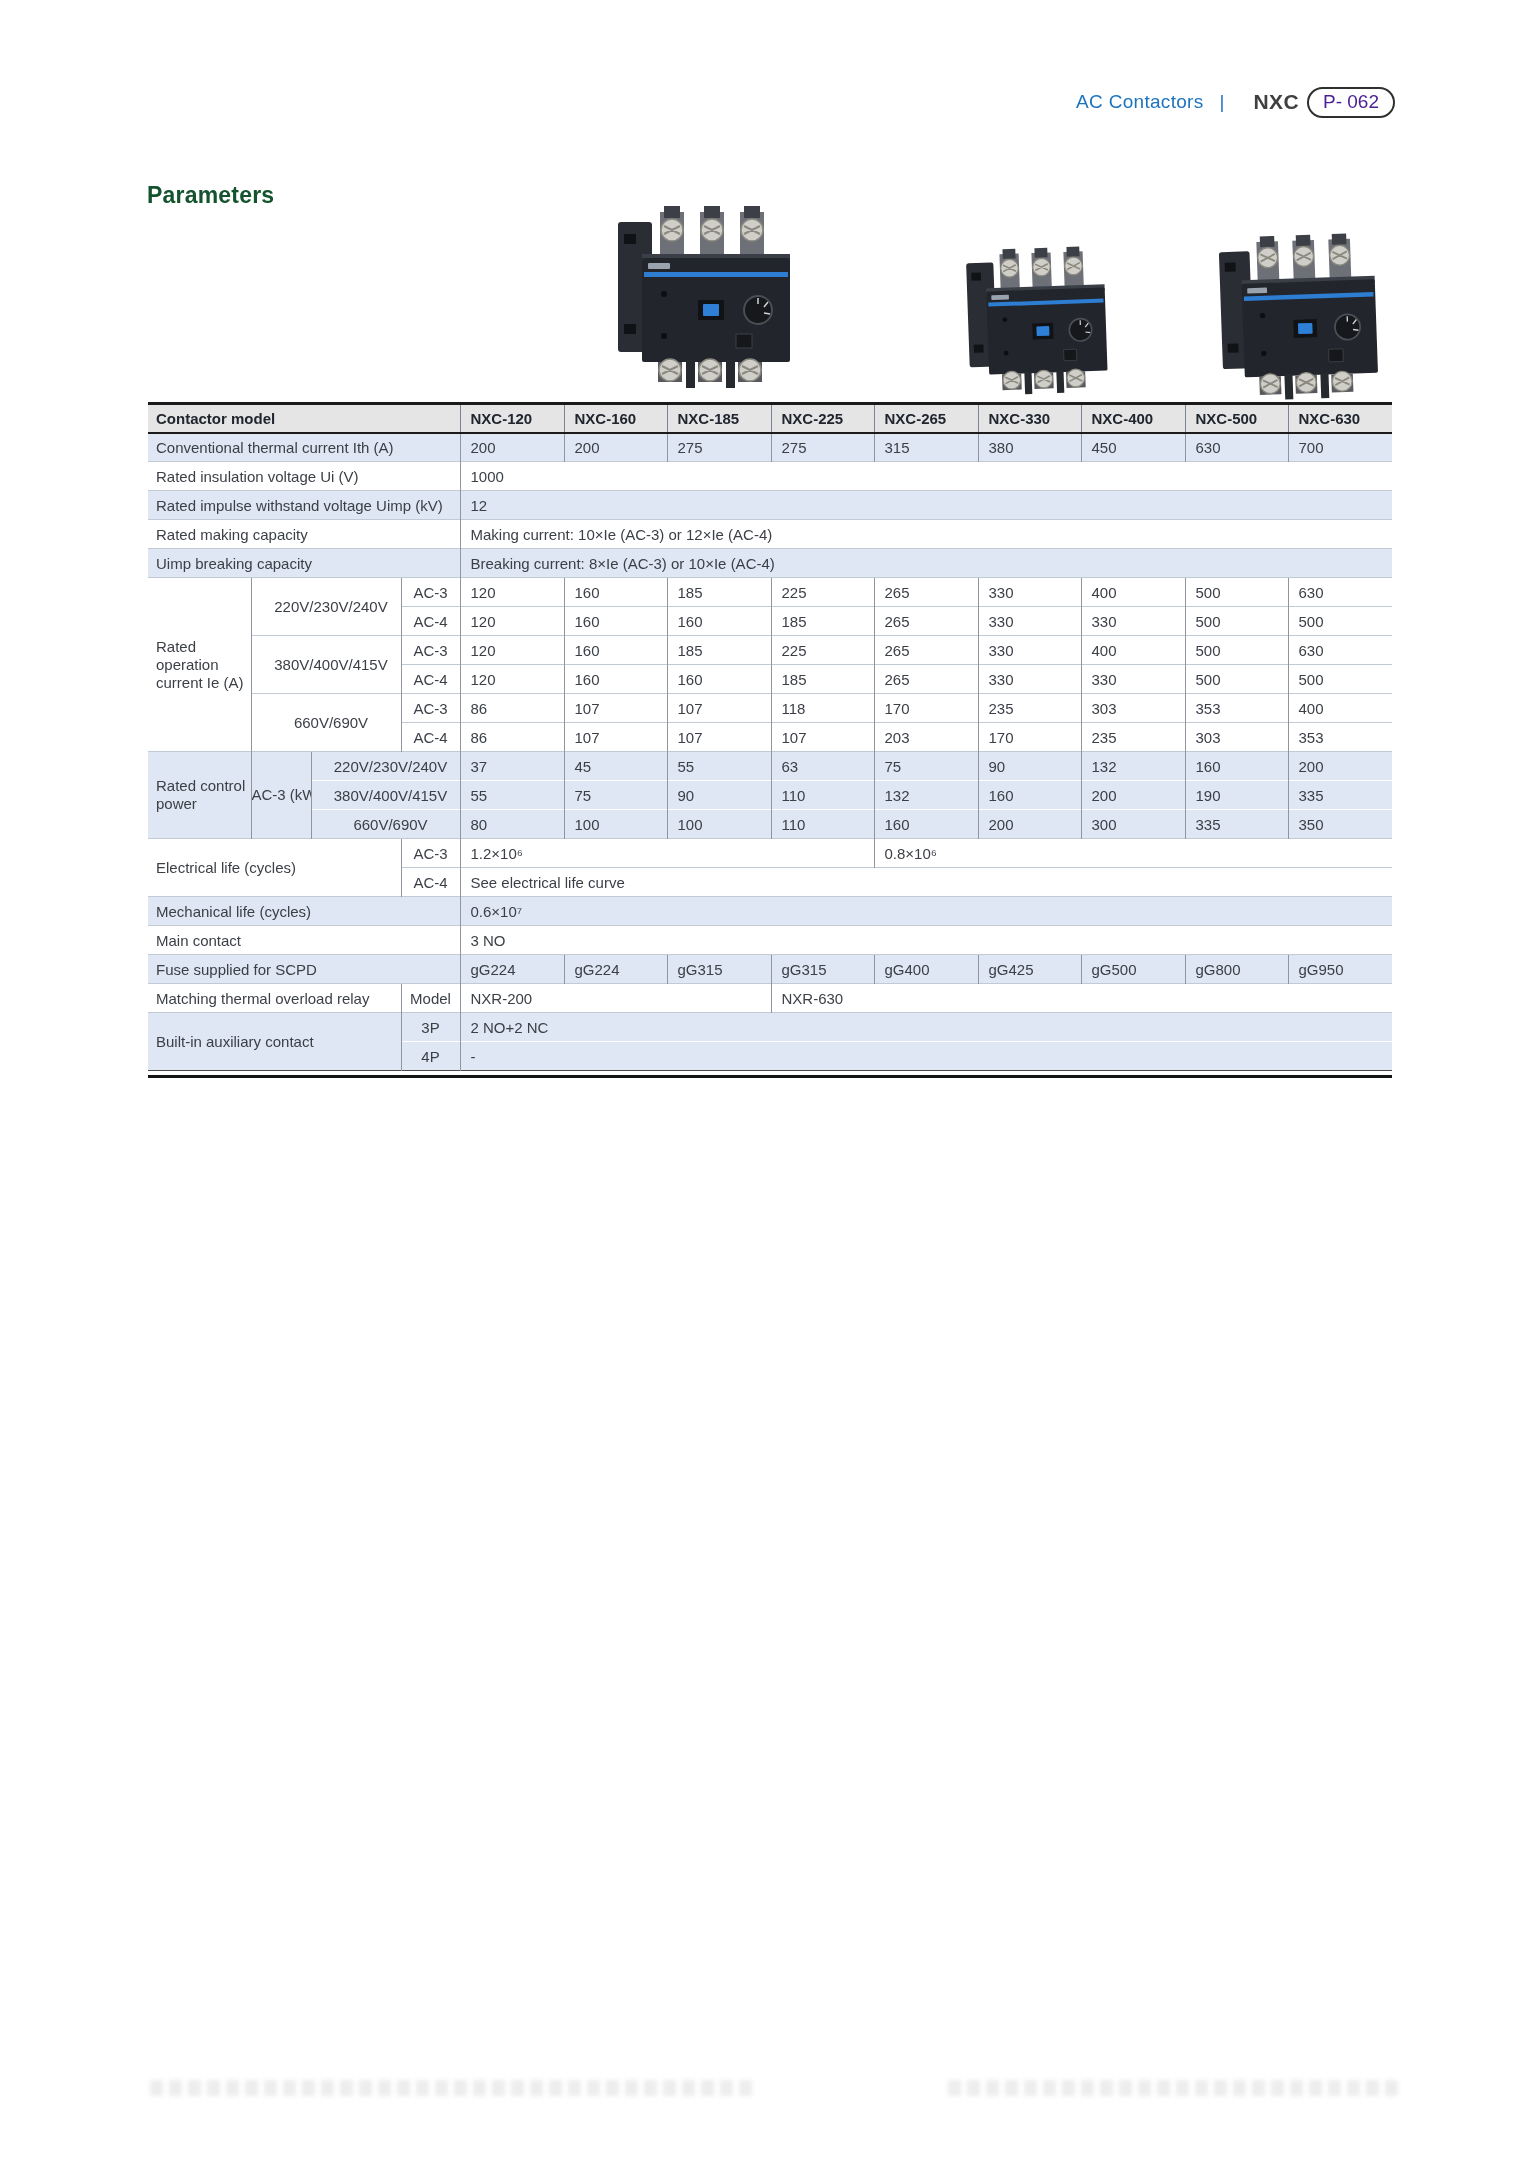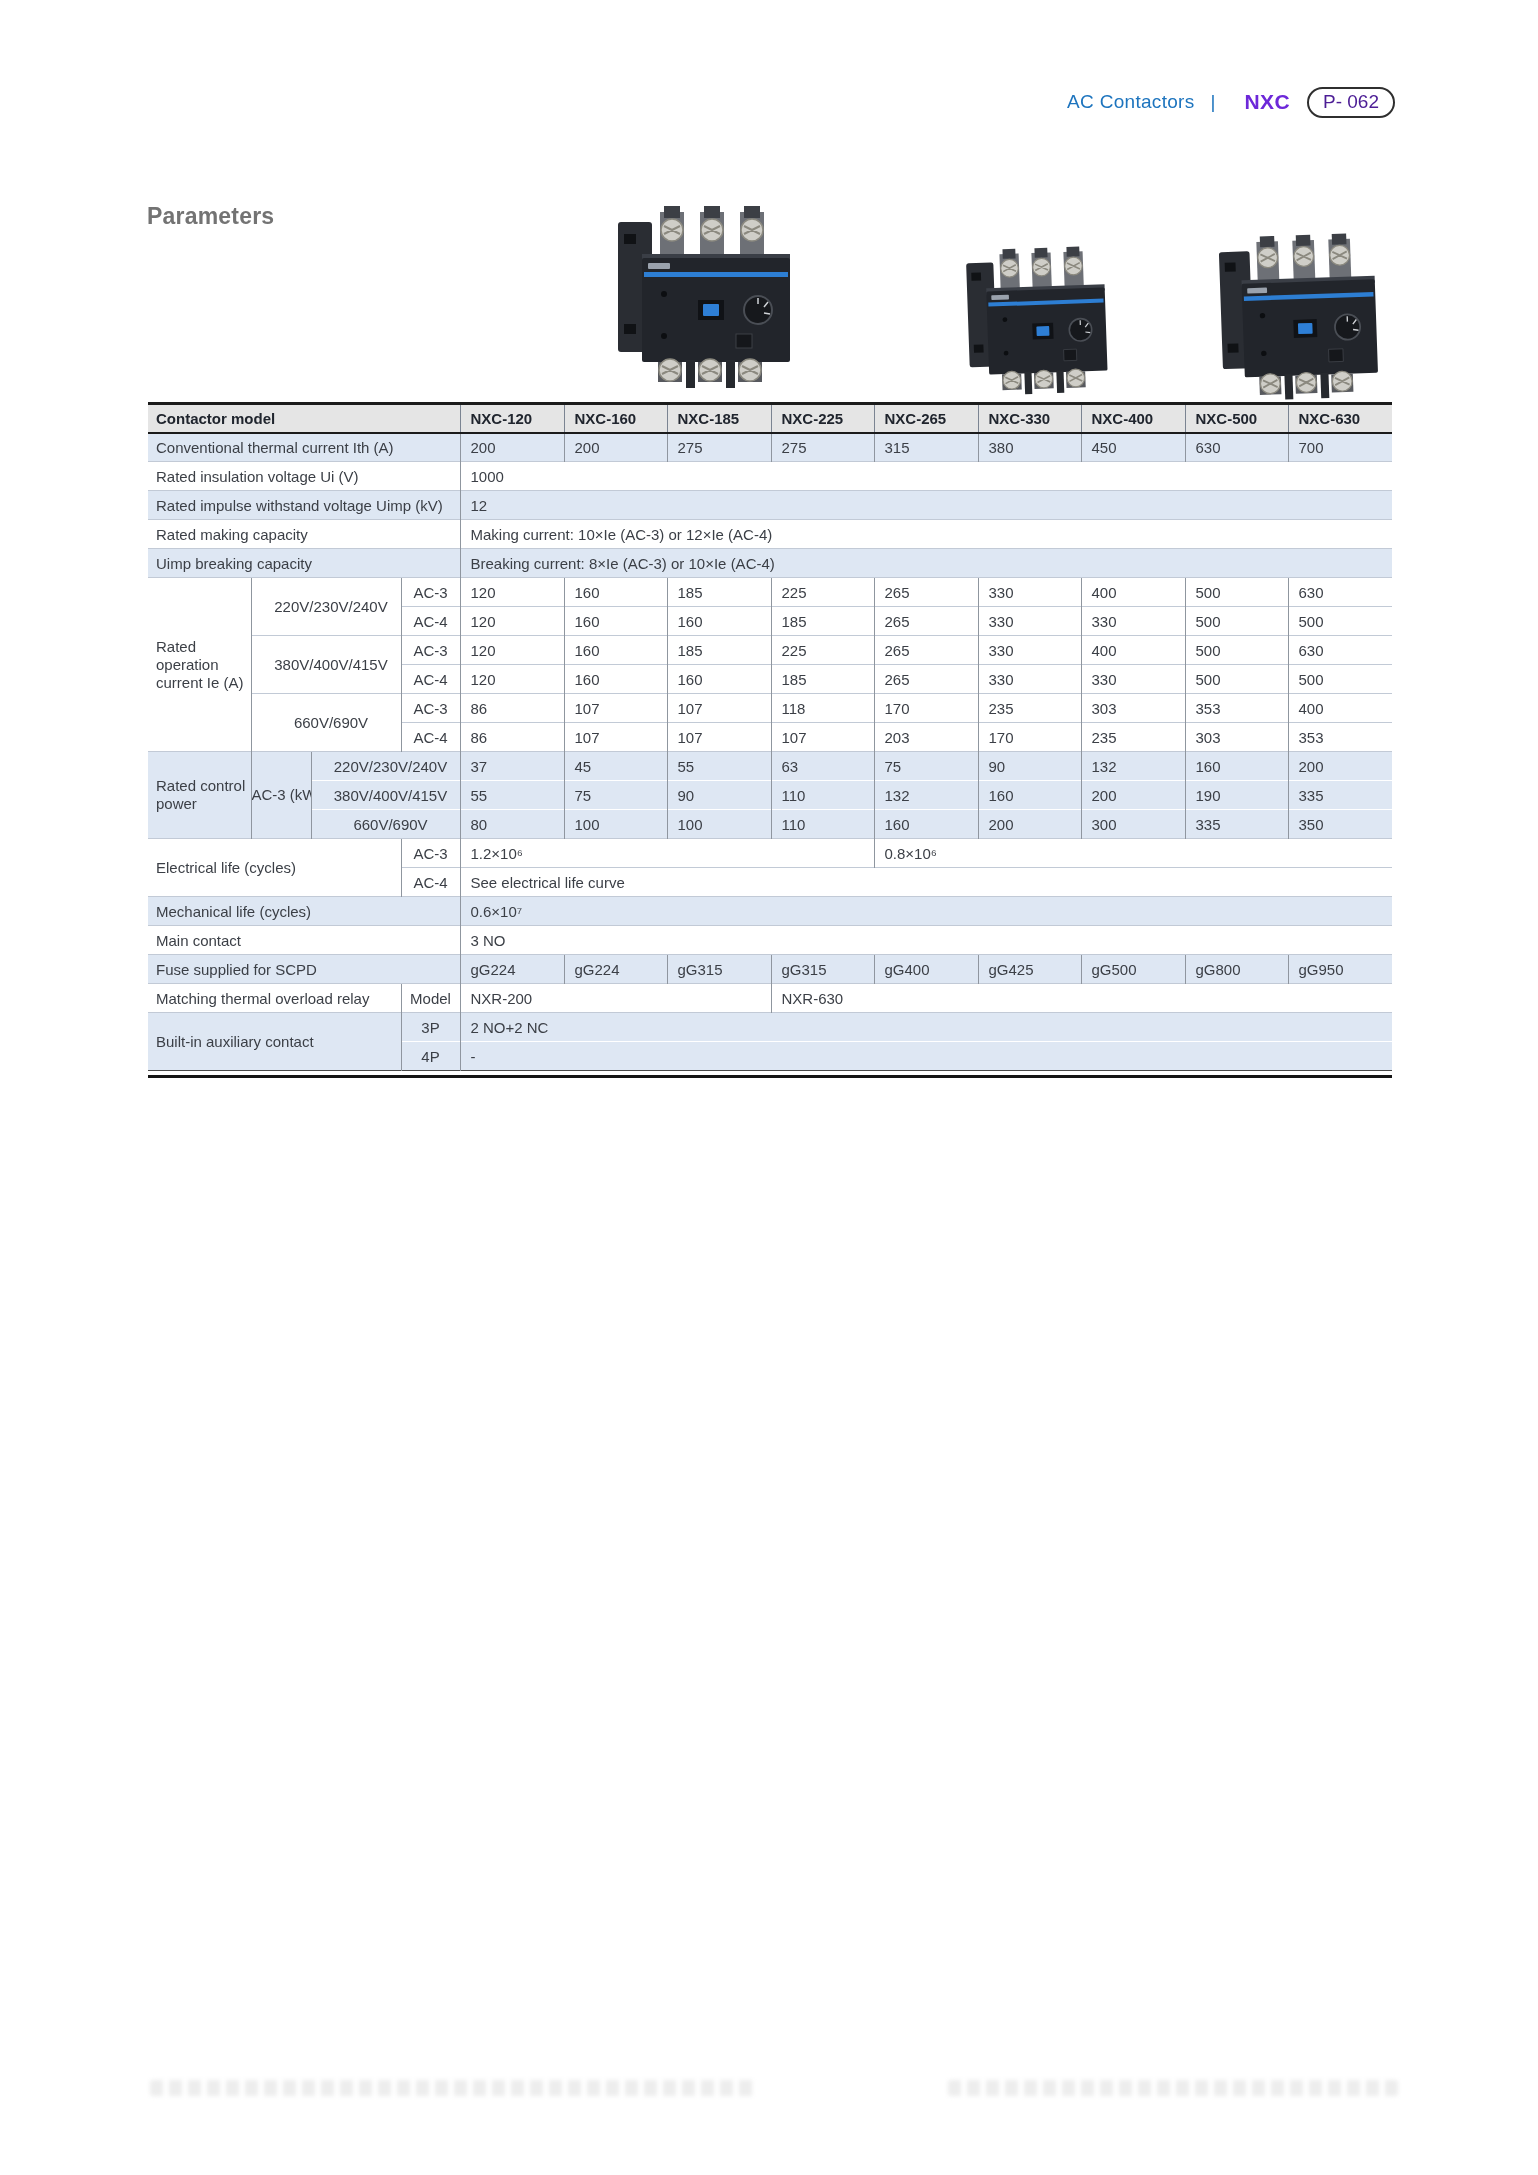--- a/index.html
+++ b/index.html
@@ -3,26 +3,26 @@
 <meta charset="utf-8">
 <style>
   * { margin:0; padding:0; box-sizing:border-box; }
   body { background:#e9e9e9; font-family:"Liberation Sans","DejaVu Sans",sans-serif; }
   .page { position:relative; width:1538px; height:2175px; background:#ffffff; margin:0 auto; overflow:hidden; }
 
   
   .topbar { position:absolute; top:84px; right:143px; display:flex; align-items:center; height:36px;justify-content:space-between; }
   .crumb { color:#1d74be; font-size:19px; letter-spacing:.3px; }
   .hsep  { color:#1d74be; font-size:19px; font-weight:300; margin:0 16px; }
-  .brand { color:#6d28d9; font-size:21px; font-weight:bold; letter-spacing:.4px; margin-right:17px;padding-left:13px; }
+  .brand { color:#404040; font-size:21px; font-weight:bold; letter-spacing:.4px; margin-right:8px;padding-left:13px; }
   .badge { display:inline-block; border:2px solid #2f2f2f; border-radius:16px; padding:1px 14px 2px;
            color:#4c1d95; font-size:19px; line-height:24px; }
 
   
-  .title { position:absolute; left:147px; top:203px; color:#737373; font-size:23px; font-weight:bold; letter-spacing:.2px; }
+  .title { position:absolute; left:147px; top:182px; color:#14532d; font-size:23px; font-weight:bold; letter-spacing:.2px; }
 
   
   .photos { position:absolute; left:560px; top:192px; width:845px; height:210px; }
 
   
   .tblwrap { position:absolute; left:148px; top:402px; width:1244px; }
   table.params { border-collapse:collapse; table-layout:fixed; width:1244px; border-top:3px solid #1b1b1b; }
   .params th, .params td { height:29px; font-size:15px; vertical-align:middle; color:#3b3f46;
                            overflow:hidden; white-space:nowrap; }
   .params thead th { background:#e5e5e5; border-bottom:2px solid #1b1b1b; font-weight:bold; color:#20252e;

